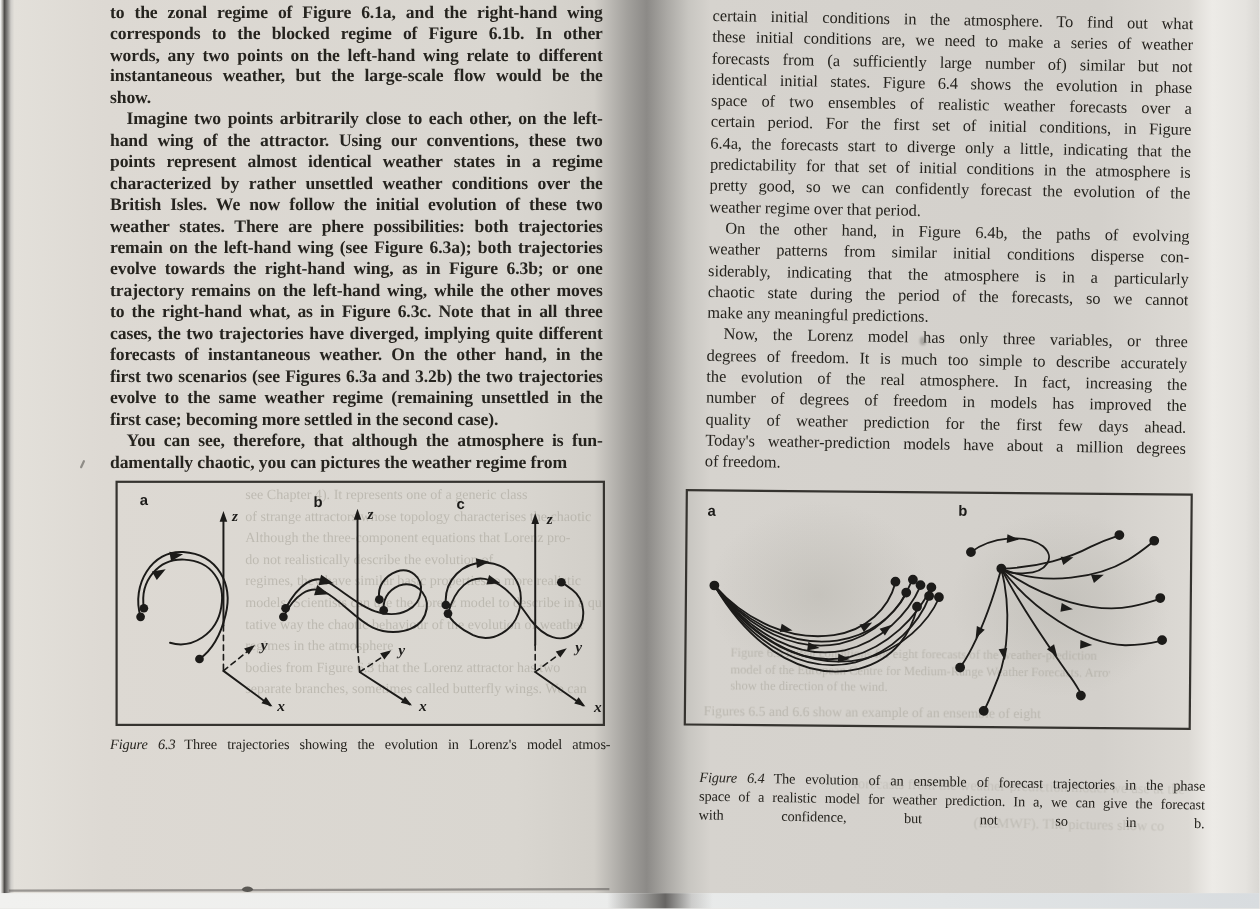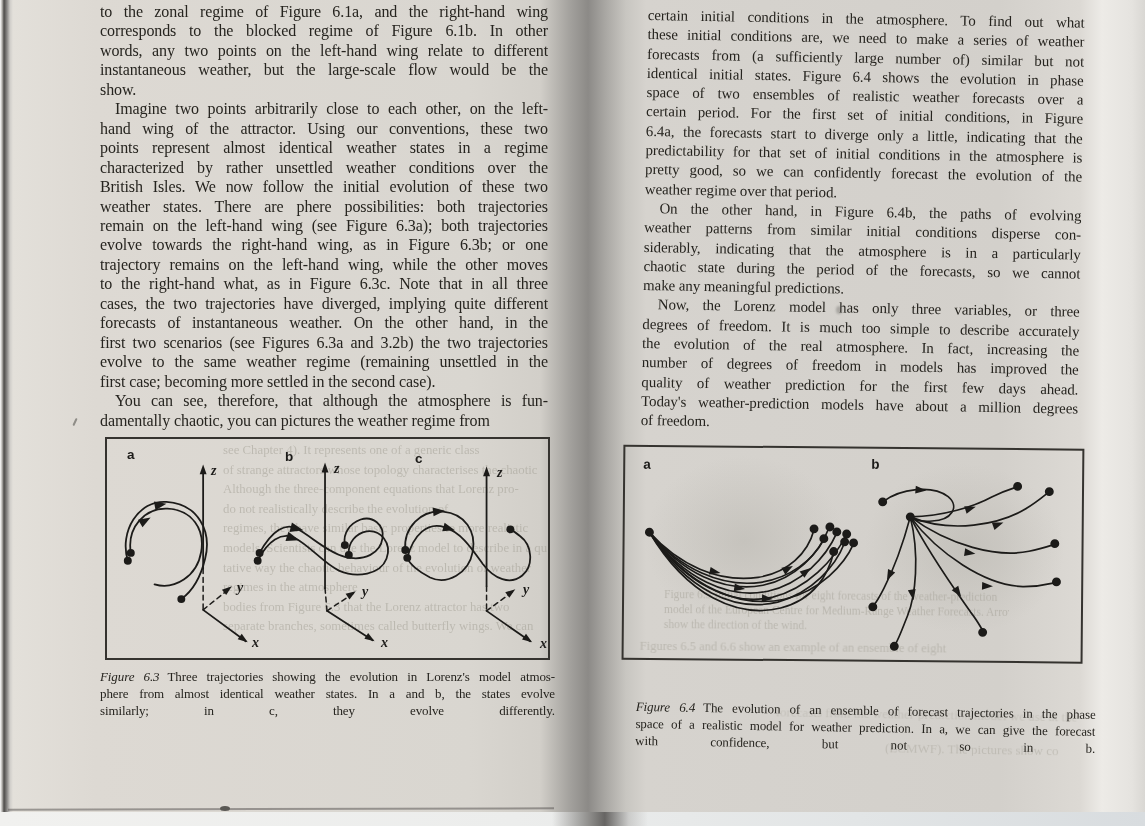--- a/index.html
+++ b/index.html
@@ -20,21 +20,21 @@
   .page-bottom-shadow{position:absolute;left:8px;top:808px;width:546px;height:2px;
     background:rgba(92,90,87,.55);transform:rotate(-0.15deg);}
   .speck{position:absolute;background:#5a5854;border-radius:50%;}
 
   
   .page-text{position:absolute;}
   .para{margin:0;}
   .ln{white-space:nowrap;overflow:hidden;text-align:justify;text-align-last:justify;}
   .para .ln:last-child{text-align-last:left;}
   .indent .ln:first-child{text-indent:15px;}
-  .left-text{left:100px;top:2px;width:448px;font-size:16px;line-height:19.45px;letter-spacing:-0.1px;}
+  .left-text{left:100px;top:2px;width:448px;font-size:16px;line-height:19.45px;letter-spacing:-0.1px;font-weight:bold;}
   .right-content{position:absolute;left:648px;top:6px;width:462px;transform:rotate(1deg);transform-origin:0 0;}
   .right-text{position:absolute;left:0;top:0;width:437px;font-size:14.9px;line-height:19.3px;letter-spacing:-0.05px;}
 
   
   .figbox{position:absolute;border:2px solid #35332f;box-sizing:border-box;}
   .fig63{left:105px;top:437px;width:445px;height:223px;}
   .fig64{left:-16px;top:437px;width:461px;height:215px;transform:rotate(-0.5deg);}
   .figbox svg{position:absolute;left:0;top:0;width:100%;height:100%;}
   .panel-letter{position:absolute;font-family:"Liberation Sans",sans-serif;
     font-weight:bold;font-size:13.5px;color:#1c1b19;}
@@ -189,24 +189,20 @@
     <span class="axis-label" style="left:274px;top:196px;">x</span>
     <span class="axis-label" style="left:390px;top:26px;">z</span>
     <span class="axis-label" style="left:416px;top:143px;">y</span>
     <span class="axis-label" style="left:433px;top:197px;">x</span>
   </div>
 
   <div class="cap cap63">
     <div class="ln">
       <span class="cap-lead">Figure 6.3</span><span>Three trajectories showing the evolution in Lorenz's model atmos-</span>
     </div>
-    <div>
-        <div class="ln">phere from almost identical weather states. In a and b, the states evolve</div>
-        <div class="ln">similarly; in c, they evolve differently.</div>
-      </div>
   </div>
 
   <div class="right-content">
     <div class="page-text right-text">
       <div class="para">
           <div class="ln">certain initial conditions in the atmosphere. To find out what</div>
           <div class="ln">these initial conditions are, we need to make a series of weather</div>
           <div class="ln">forecasts from (a sufficiently large number of) similar but not</div>
           <div class="ln">identical initial states. Figure 6.4 shows the evolution in phase</div>
           <div class="ln">space of two ensembles of realistic weather forecasts over a</div>

